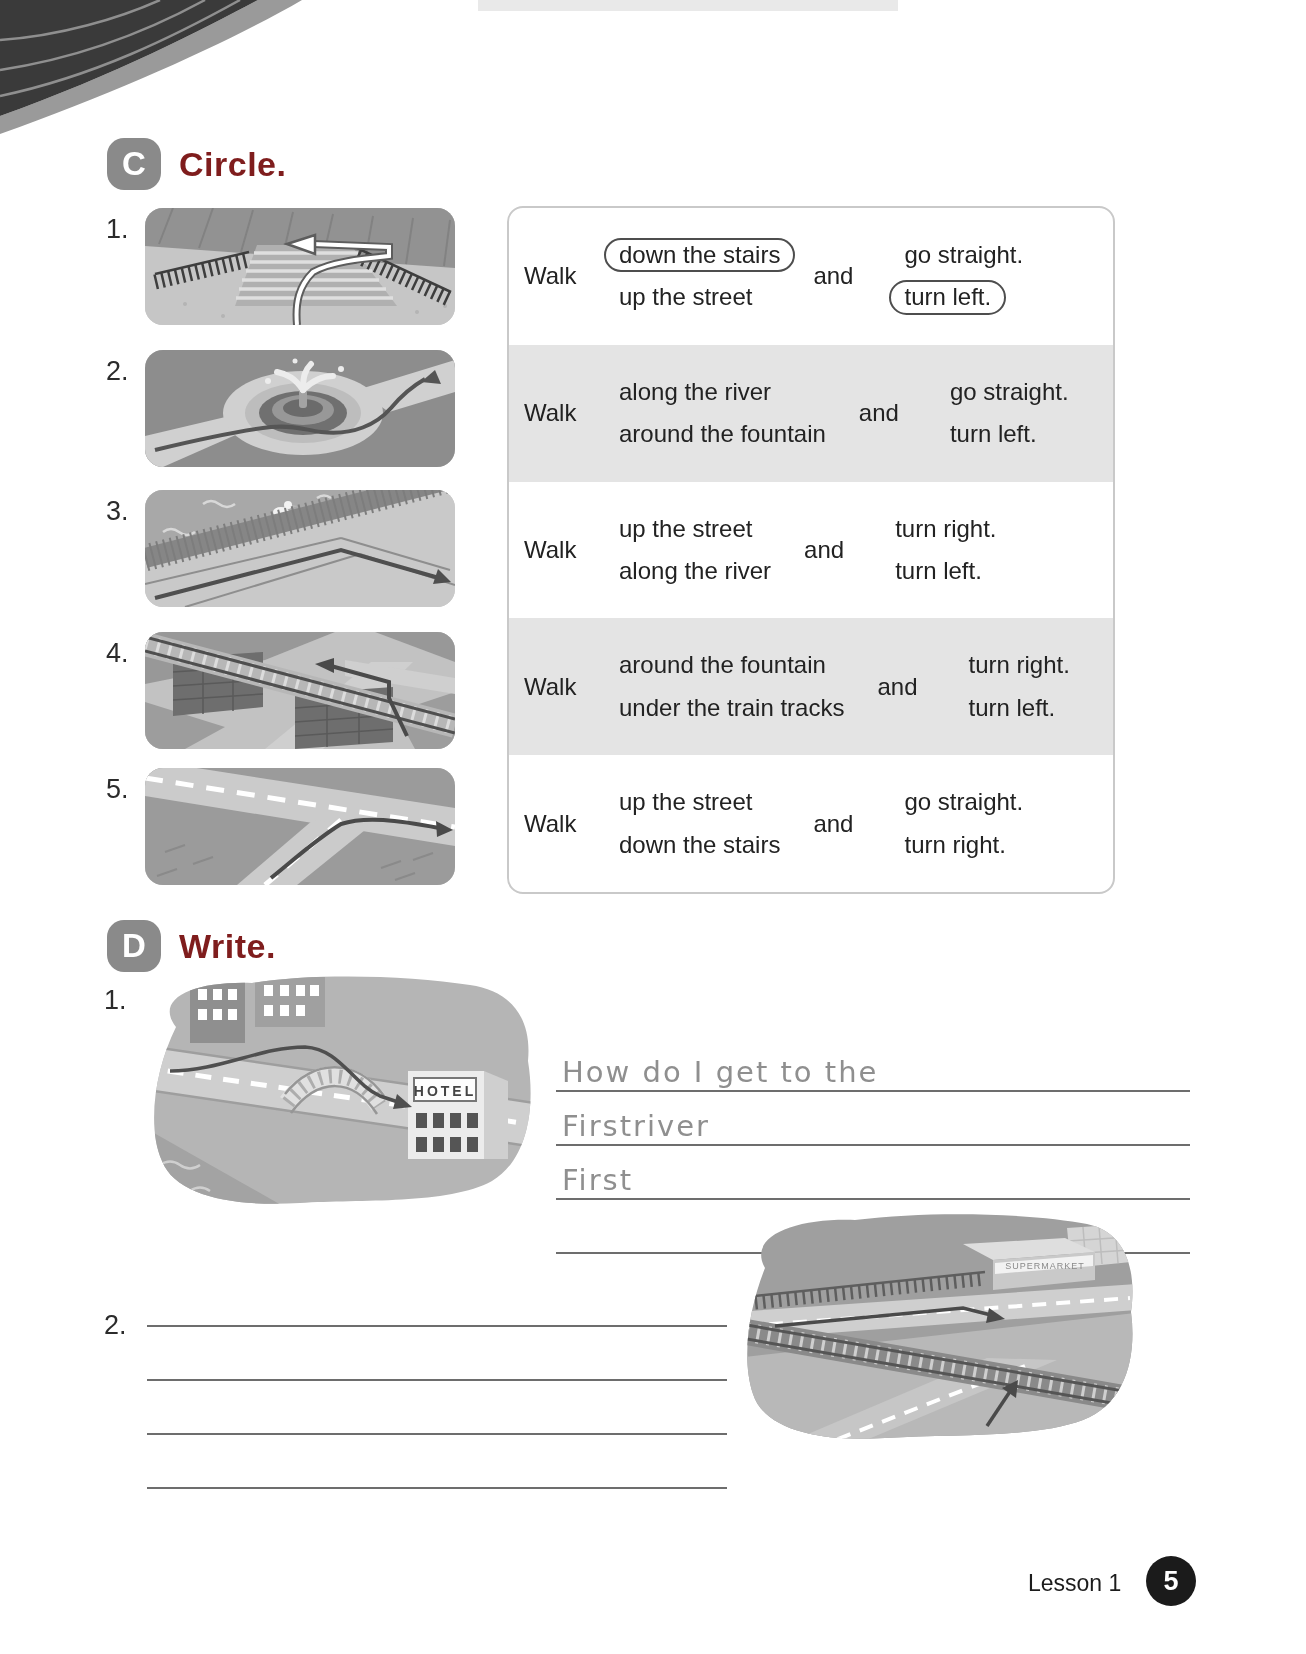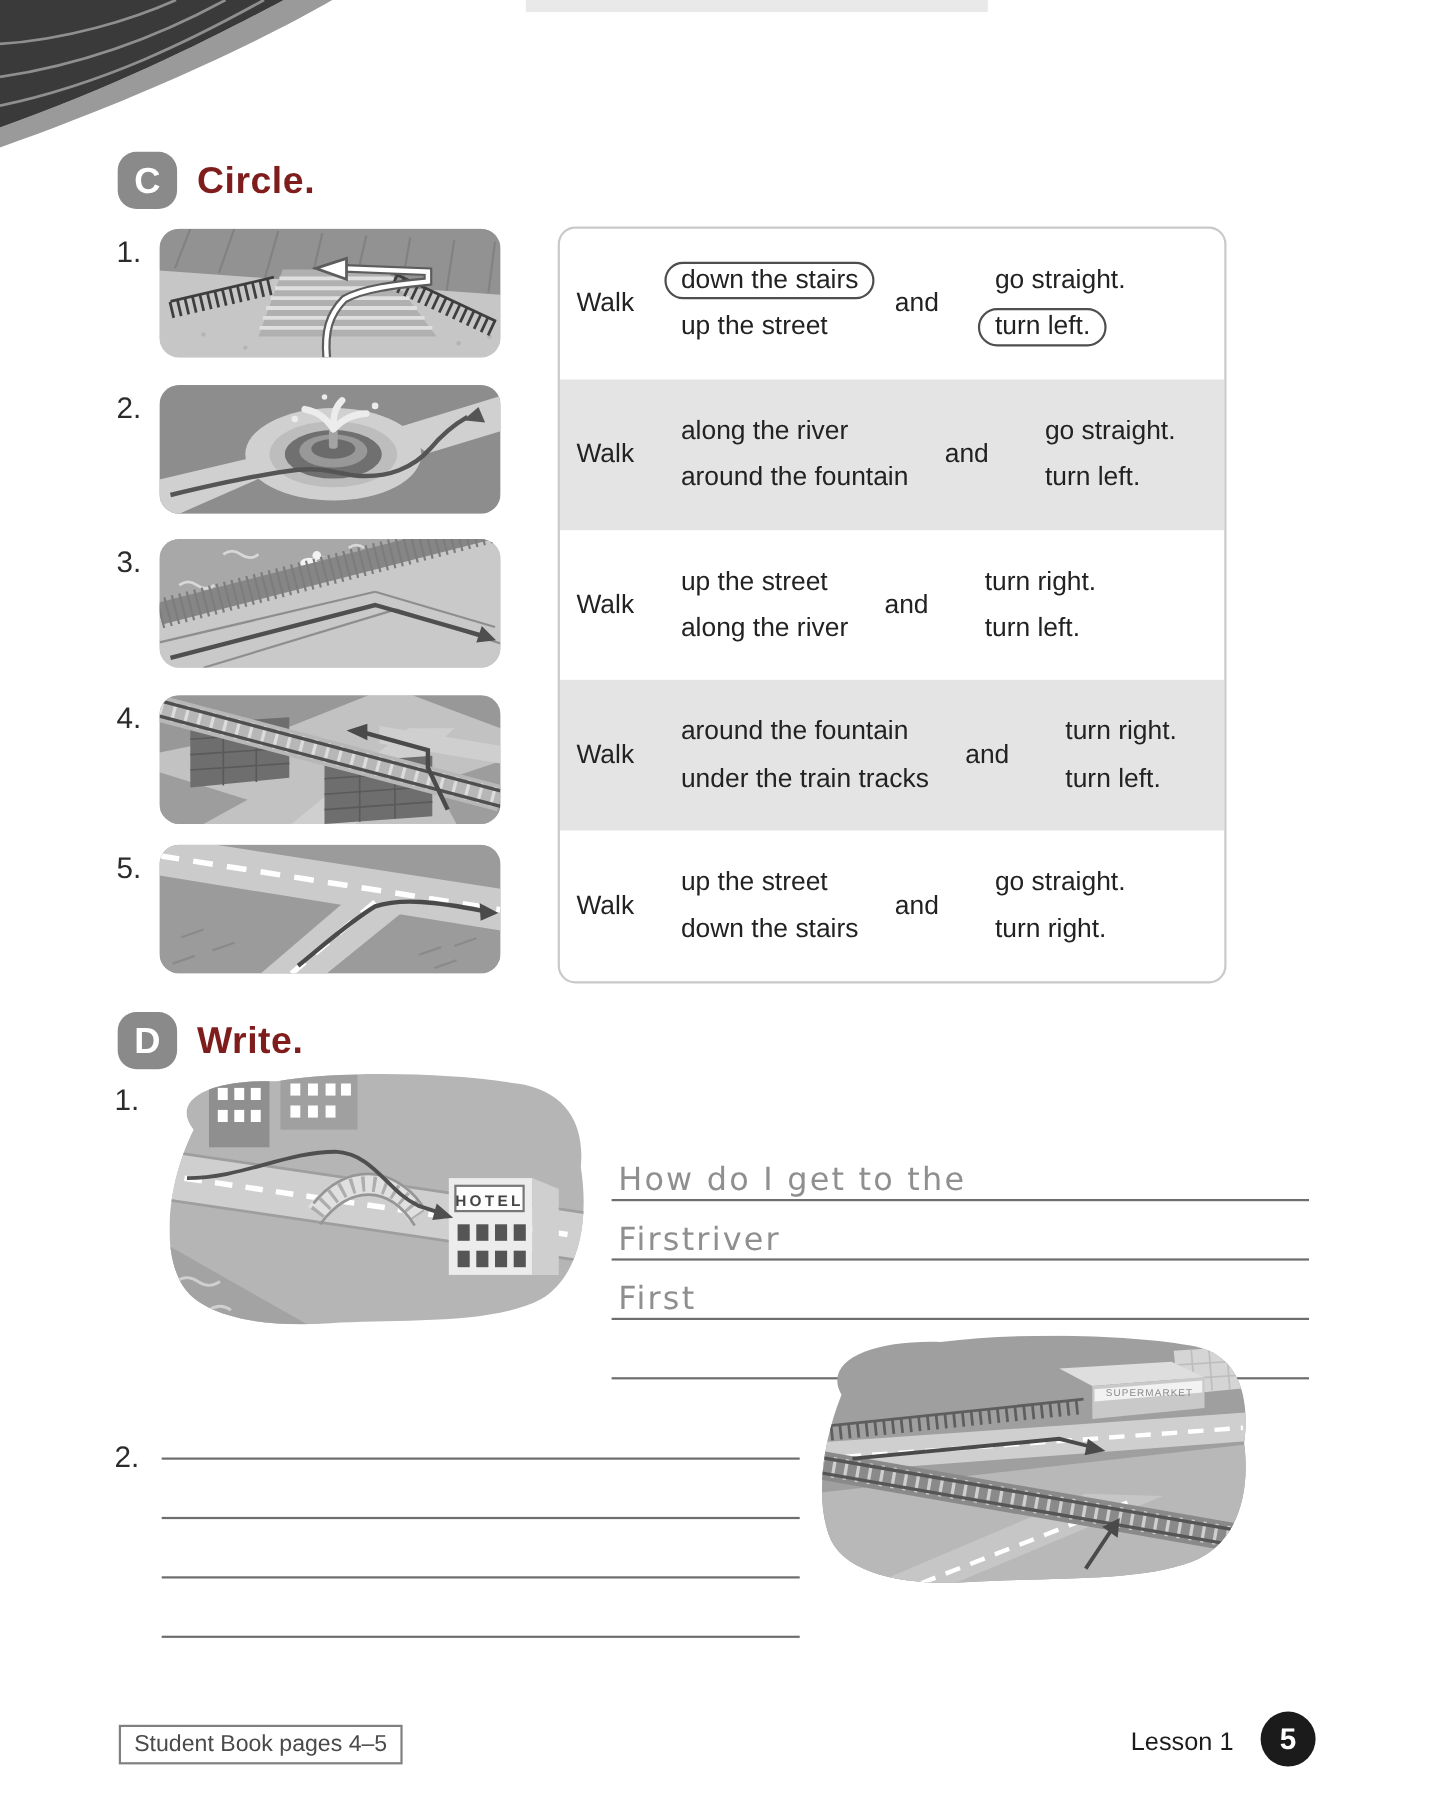--- a/index.html
+++ b/index.html
@@ -397,17 +397,16 @@
       <path d="M0,122 L400,192" stroke="#cfcfcf" stroke-width="19" stroke-dasharray="3,8" fill="none"></path>
       <path d="M0,115 L400,185" stroke="#555555" stroke-width="3" fill="none"></path>
       <path d="M0,129 L400,199" stroke="#555555" stroke-width="3" fill="none"></path>
       <path d="M40,118 L228,100 L256,107" stroke="#4a4a4a" stroke-width="3.5" fill="none"></path>
       <polygon points="270,111 251,115 254,100" fill="#4a4a4a"></polygon>
       <path d="M252,218 L276,182" stroke="#4a4a4a" stroke-width="3.5" fill="none"></path>
       <polygon points="283,172 281,190 267,180" fill="#4a4a4a"></polygon>
     </g>
   </svg>
 
-  <div class="sb-box">Student Book pages 4–5</div>
   <div class="lesson">Lesson 1</div>
   <div class="pagenum">5</div>
 
 </div>
 
 </body></html>

